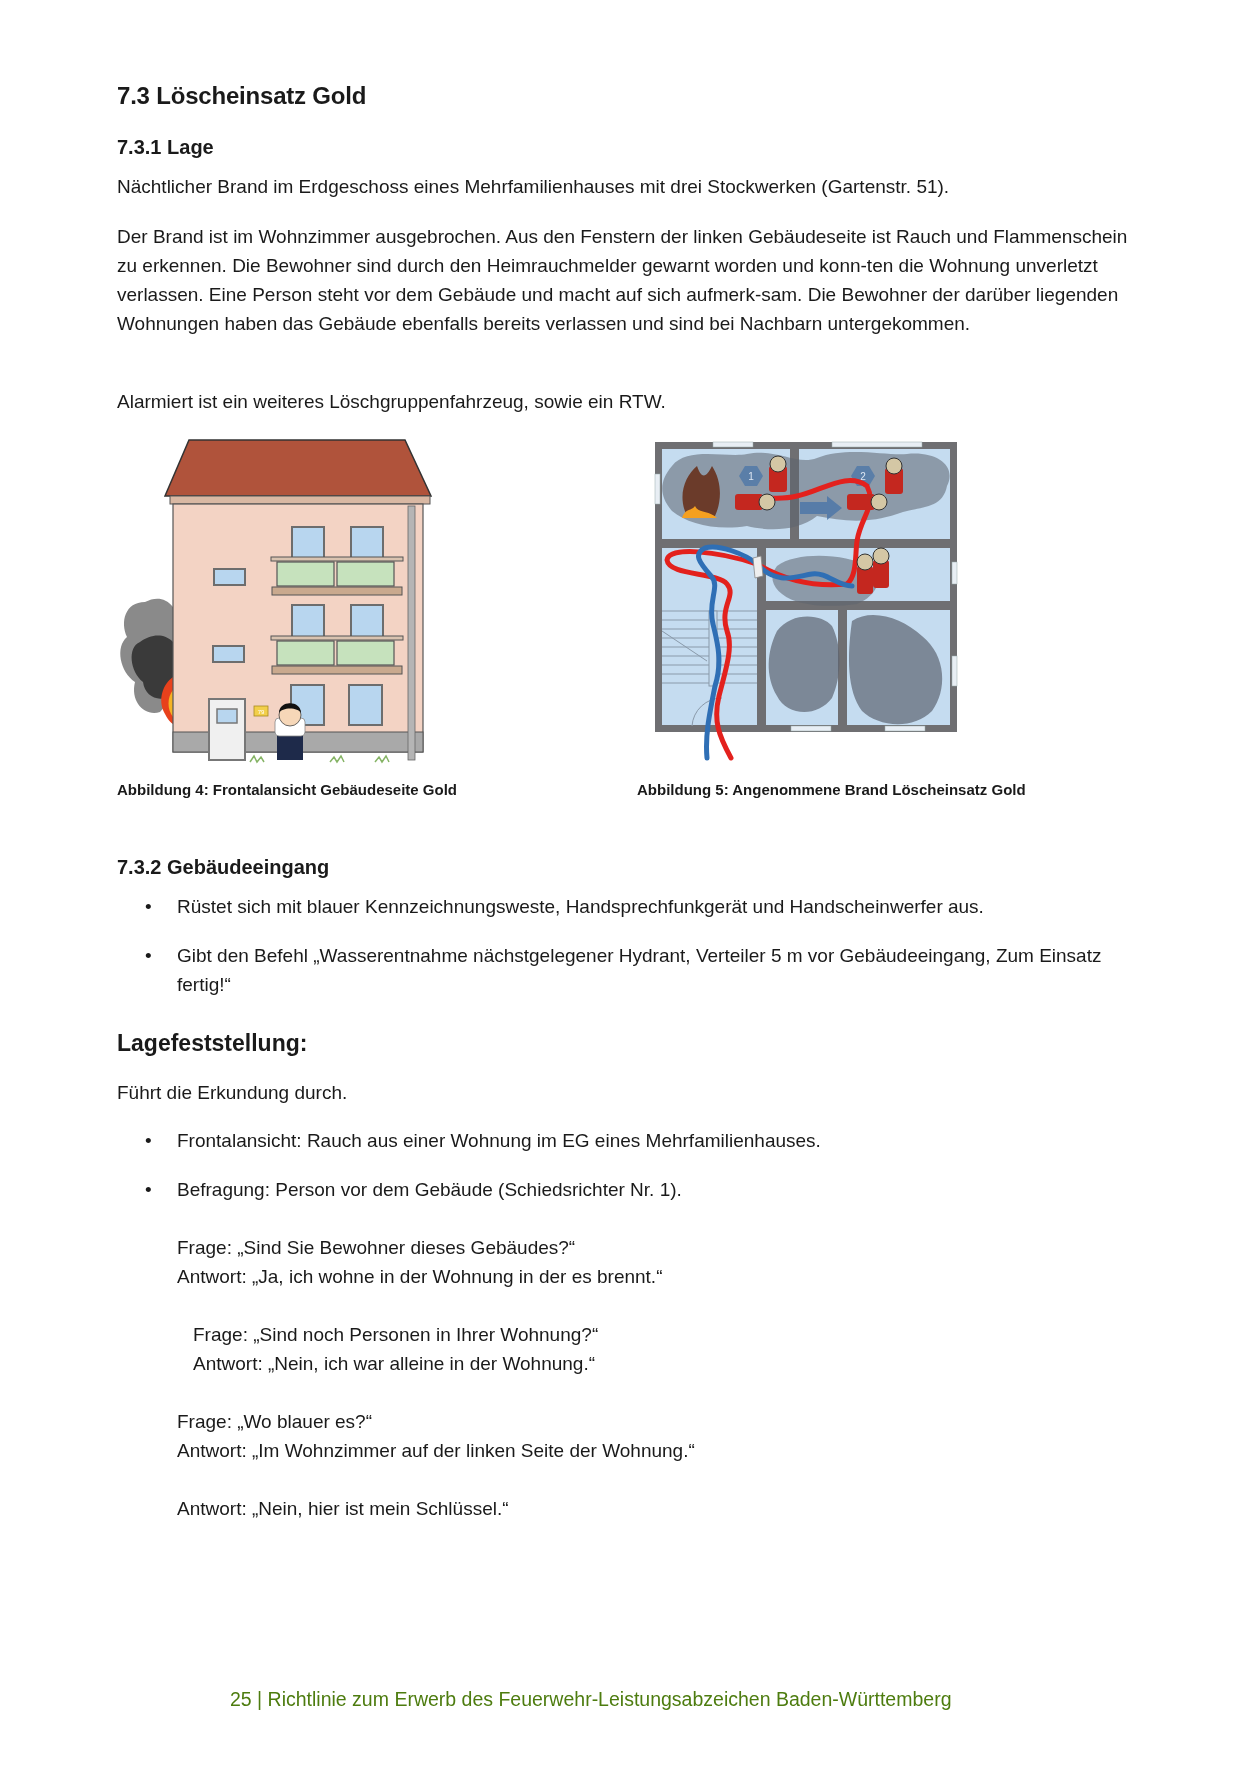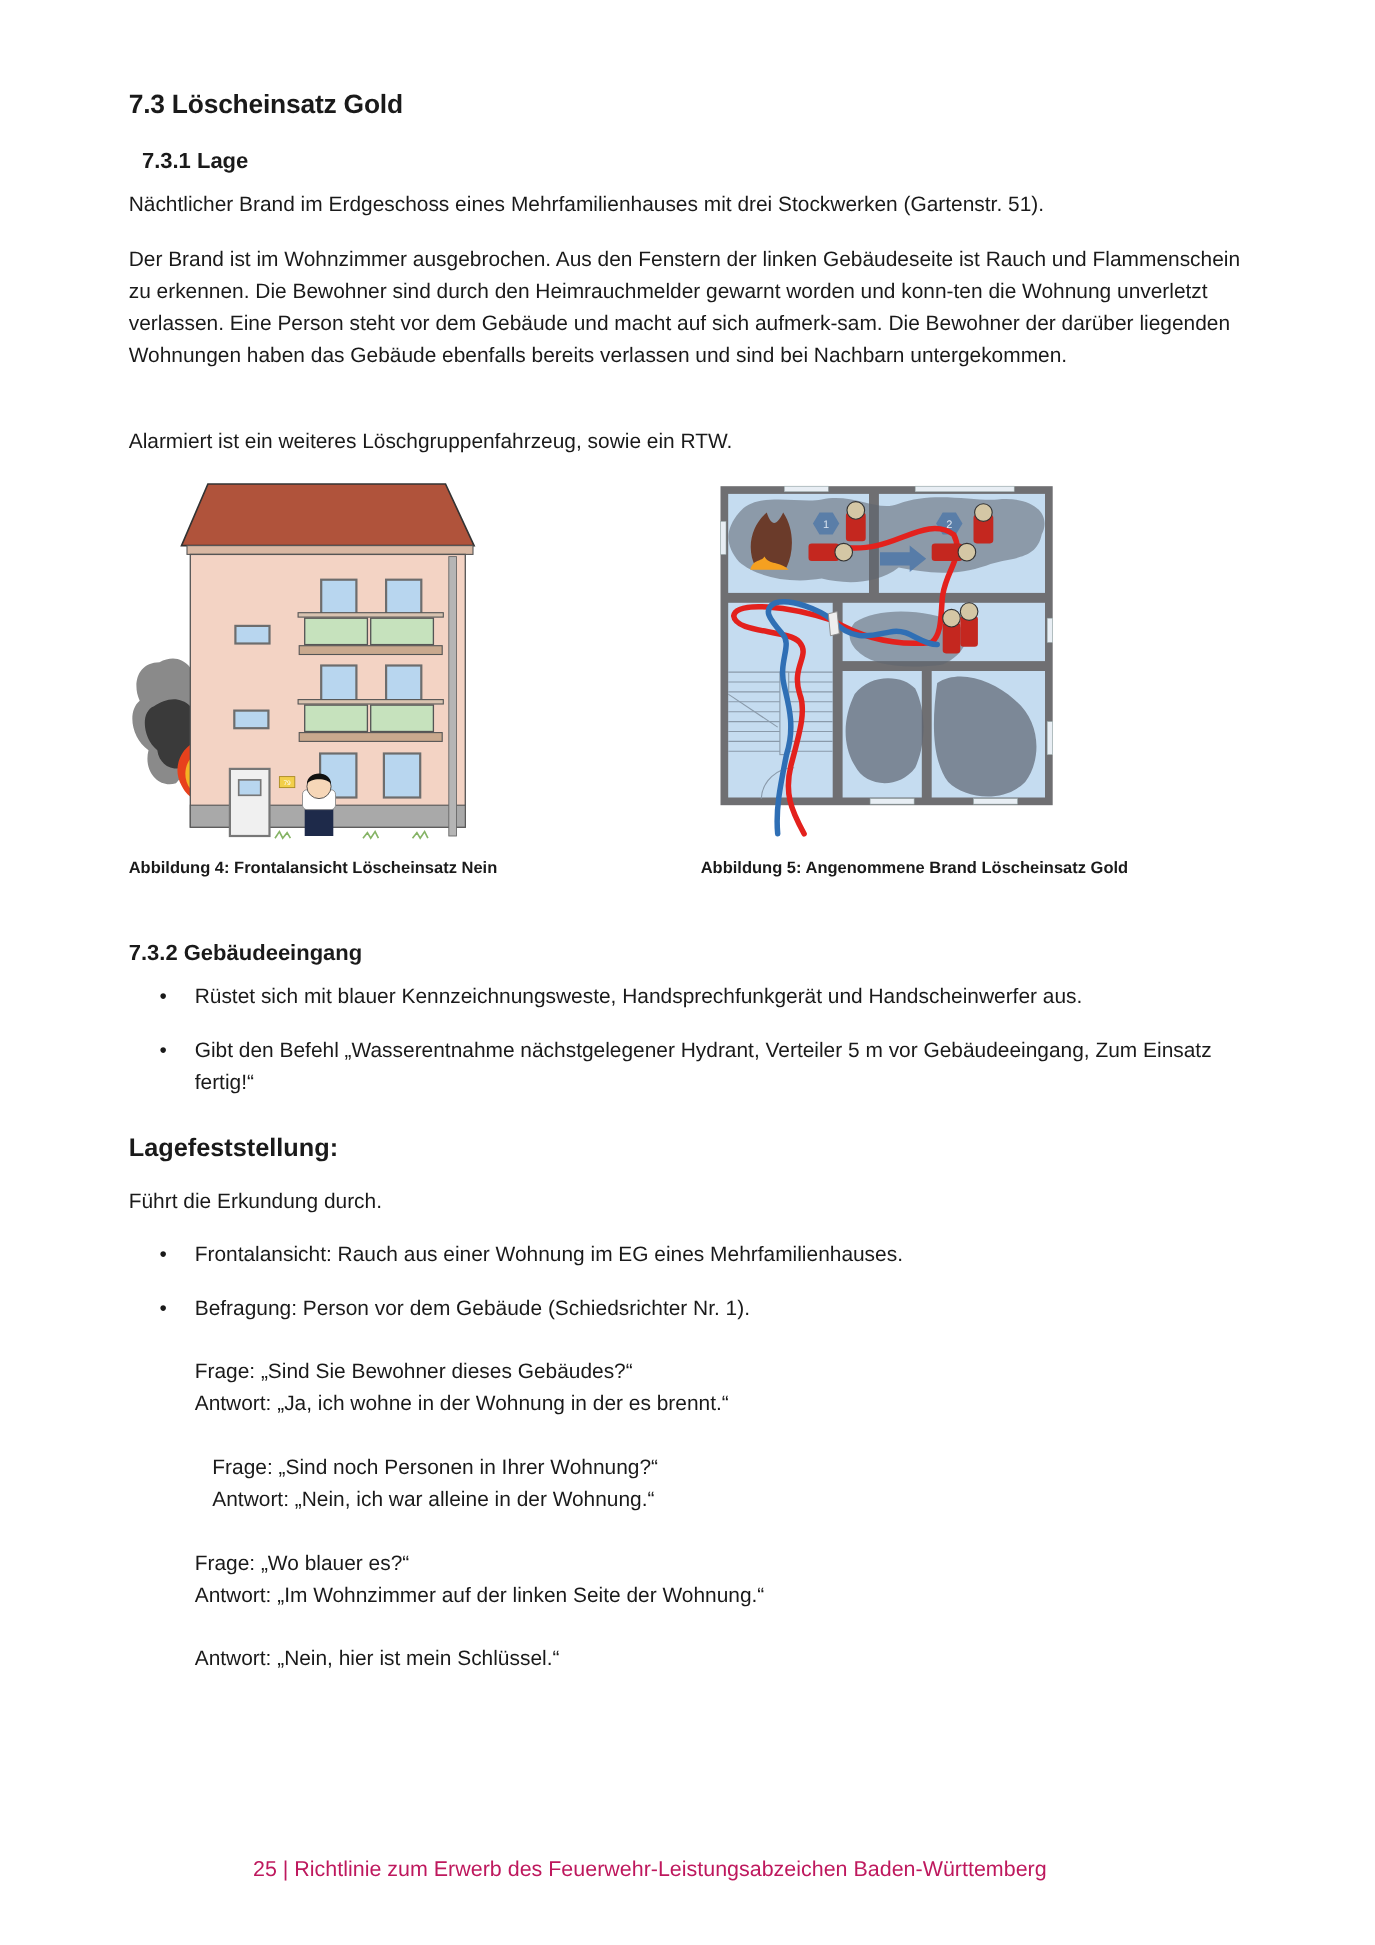--- a/index.html
+++ b/index.html
@@ -4,21 +4,21 @@
   <style>
     html, body { margin: 0; padding: 0; background: #ffffff; }
     body {
       width: 1250px; height: 1768px; position: relative; overflow: hidden;
       font-family: "Liberation Sans", "DejaVu Sans", sans-serif;
       color: #1a1a1a;
     }
     .page { position: absolute; left: 117px; top: 0; width: 1020px; }
     h1 { position: absolute; top: 82px; left: 0; margin: 0; font-size: 24px; font-weight: bold; letter-spacing: -0.2px; }
     h2 { margin: 0; font-size: 20px; font-weight: bold; }
-    .h2-lage { position: absolute; top: 136px; left: 12px; }
+    .h2-lage { position: absolute; top: 136px; left: 0; }
     .p { position: absolute; left: 0; margin: 0; font-size: 19px; line-height: 29px; width: 1020px; }
     .p1 { top: 172px; }
     .p2 { top: 222px; }
     .p3 { top: 387px; }
     .fig { position: absolute; }
     .fig4 { left: -2px; top: 432px; width: 322px; height: 332px; }
     .fig5 { left: 530px; top: 436px; width: 322px; height: 336px; }
     .caption { position: absolute; top: 781px; font-size: 15px; font-weight: bold; margin: 0; }
     .cap4 { left: 0; }
     .cap5 { left: 520px; }
@@ -31,21 +31,21 @@
     .b2 { top: 941px; }
     .h3-lage { position: absolute; top: 1030px; left: 0; font-size: 23px; font-weight: bold; margin: 0; }
     .p4 { top: 1078px; }
     .b3 { top: 1126px; }
     .b4 { top: 1175px; }
     .qa { position: absolute; left: 60px; font-size: 19px; line-height: 29px; margin: 0; }
     .qa1 { top: 1233px; }
     .qa2 { top: 1320px; margin-left: 16px; }
     .qa3 { top: 1407px; }
     .qa4 { top: 1494px; }
-    .footer { position: absolute; top: 1688px; left: 230px; font-size: 19.5px; margin: 0; color: #be185d; }
+    .footer { position: absolute; top: 1688px; left: 230px; font-size: 19.5px; margin: 0; color: #4d7c0f; }
   </style>
 </head>
 <body>
 
 <div class="page">
 
   <h1>7.3  Löscheinsatz Gold</h1>
   <h2 class="h2-lage">7.3.1  Lage</h2>
 
   <p class="p p1">Nächtlicher Brand im Erdgeschoss eines Mehrfamilienhauses mit drei Stockwerken (Gartenstr. 51).</p>
@@ -173,21 +173,21 @@
         <rect x="210" y="130" width="16" height="28" rx="3" fill="#c4271f"></rect>
         <circle cx="218" cy="126" r="8" fill="#d4c7a5" stroke="#333" stroke-width="1"></circle>
         <rect x="226" y="124" width="16" height="28" rx="3" fill="#c4271f"></rect>
         <circle cx="234" cy="120" r="8" fill="#d4c7a5" stroke="#333" stroke-width="1"></circle>
       </g>
 
       <path d="M106 122 L114 120 L116 140 L108 142 Z" fill="#eeeeee" stroke="#888" stroke-width="0.8"></path>
     </svg>
   </div>
 
-  <p class="caption cap4">Abbildung 4:  Frontalansicht Löscheinsatz Nein</p>
+  <p class="caption cap4">Abbildung 4:  Frontalansicht Gebäudeseite Gold</p>
   <p class="caption cap5">Abbildung 5:  Angenommene Brand Löscheinsatz Gold</p>
 
   <h2 class="h2-gf">7.3.2  Gebäudeeingang</h2>
 
   <ul>
     <li class="bullet b1">
       <span class="dot">•</span>
       <span class="txt">Rüstet sich mit blauer Kennzeichnungsweste, Handsprechfunkgerät und Handscheinwerfer aus.</span>
     </li>
     <li class="bullet b2">

